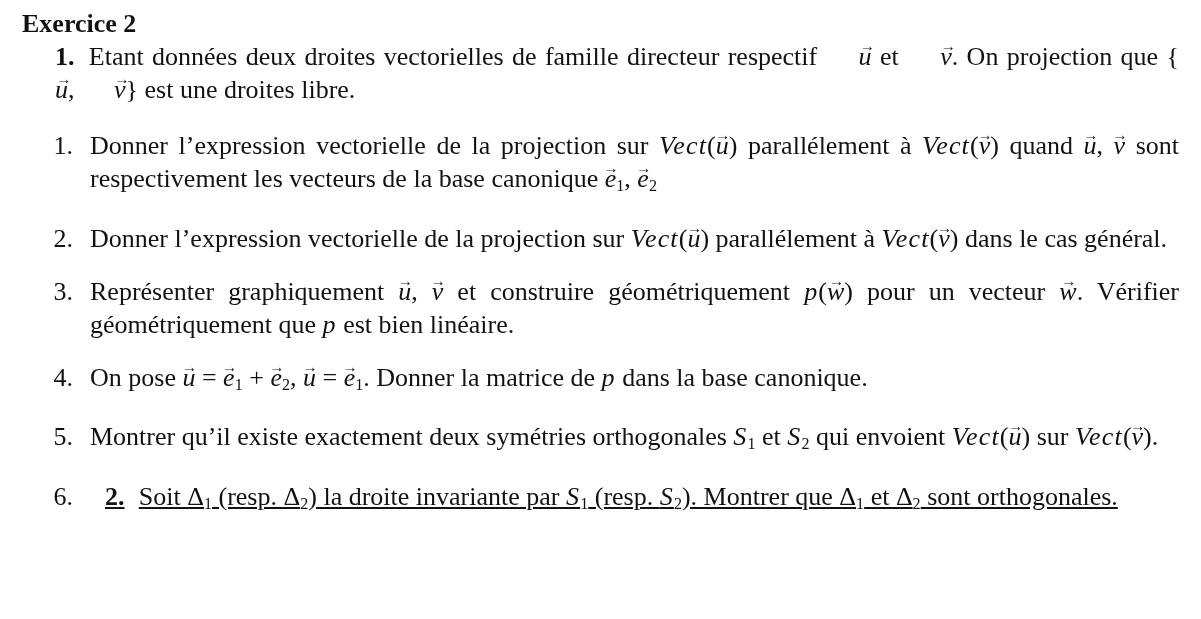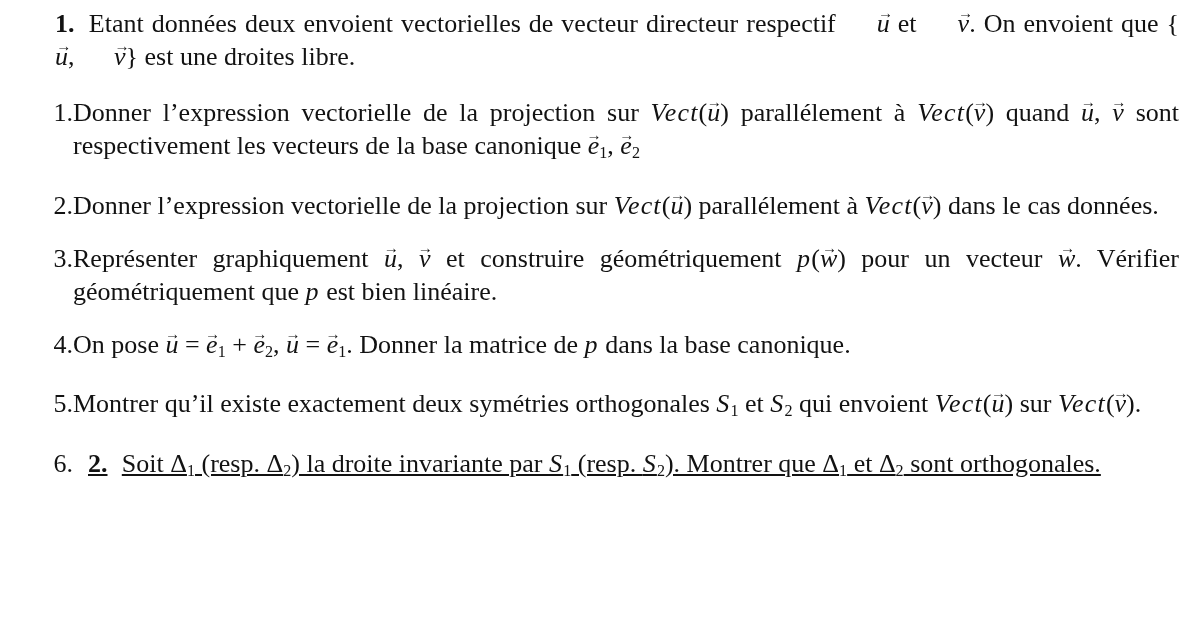--- a/index.html
+++ b/index.html
@@ -46,20 +46,21 @@
     align-items: flex-start;
     margin-bottom: 20px;
   }
   .qitem:last-child { margin-bottom: 0; }
   .qnum {
     flex: 0 0 51px;
     text-align: right;
   }
   .qtext {
     flex: 1 1 auto;
+    margin-left: 17px;
     text-align: justify;
   }
   .qtext.indent-first {
     text-indent: 15px;
     text-decoration: underline;
   }
   
   .seg-b { font-weight: 700; }
   .seg-i { font-style: italic; letter-spacing: 0.045em; }
   .seg-v {
@@ -86,31 +87,32 @@
   }
   .seg-g {
     display: inline-block;
     width: 0.55em;
   }
 </style>
 </head>
 <body>
 
 <div class="sheet">
+  <p class="title">Exercice 2</p>
 
-  <p class="para intro"><span class="seg-b">1.</span><span class="seg-g"></span><span>Etant données deux envoient vectorielles de vecteur directeur respectif </span><span class="seg-v">u</span><span> et </span><span class="seg-v">v</span><span>. On envoient que {</span><span class="seg-v">u</span><span>, </span><span class="seg-v">v</span><span>} est une droites libre.</span></p>
+  <p class="para intro"><span class="seg-b">1.</span><span class="seg-g"></span><span>Etant données deux droites vectorielles de famille directeur respectif </span><span class="seg-v">u</span><span> et </span><span class="seg-v">v</span><span>. On projection que {</span><span class="seg-v">u</span><span>, </span><span class="seg-v">v</span><span>} est une droites libre.</span></p>
 
   <ol class="qlist">
     <li class="qitem">
       <span class="qnum">1.</span>
       <div class="qtext"><span>Donner l’expression vectorielle de la projection sur </span><span class="seg-i">Vect</span><span>(</span><span class="seg-v">u</span><span>) parallélement à </span><span class="seg-i">Vect</span><span>(</span><span class="seg-v">v</span><span>) quand </span><span class="seg-v">u</span><span>, </span><span class="seg-v">v</span><span> sont respectivement les vecteurs de la base canonique </span><span class="seg-v">e</span><span class="seg-s">1</span><span>, </span><span class="seg-v">e</span><span class="seg-s">2</span></div>
     </li>
     <li class="qitem">
       <span class="qnum">2.</span>
-      <div class="qtext"><span>Donner l’expression vectorielle de la projection sur </span><span class="seg-i">Vect</span><span>(</span><span class="seg-v">u</span><span>) parallélement à </span><span class="seg-i">Vect</span><span>(</span><span class="seg-v">v</span><span>) dans le cas données.</span></div>
+      <div class="qtext"><span>Donner l’expression vectorielle de la projection sur </span><span class="seg-i">Vect</span><span>(</span><span class="seg-v">u</span><span>) parallélement à </span><span class="seg-i">Vect</span><span>(</span><span class="seg-v">v</span><span>) dans le cas général.</span></div>
     </li>
     <li class="qitem">
       <span class="qnum">3.</span>
       <div class="qtext"><span>Représenter graphiquement </span><span class="seg-v">u</span><span>, </span><span class="seg-v">v</span><span> et construire géométriquement </span><span class="seg-i">p</span><span>(</span><span class="seg-v">w</span><span>) pour un vecteur </span><span class="seg-v">w</span><span>. Vérifier géométriquement que </span><span class="seg-i">p</span><span> est bien linéaire.</span></div>
     </li>
     <li class="qitem">
       <span class="qnum">4.</span>
       <div class="qtext"><span>On pose </span><span class="seg-v">u</span><span> = </span><span class="seg-v">e</span><span class="seg-s">1</span><span> + </span><span class="seg-v">e</span><span class="seg-s">2</span><span>, </span><span class="seg-v">u</span><span> = </span><span class="seg-v">e</span><span class="seg-s">1</span><span>. Donner la matrice de </span><span class="seg-i">p</span><span> dans la base canonique.</span></div>
     </li>
     <li class="qitem">

